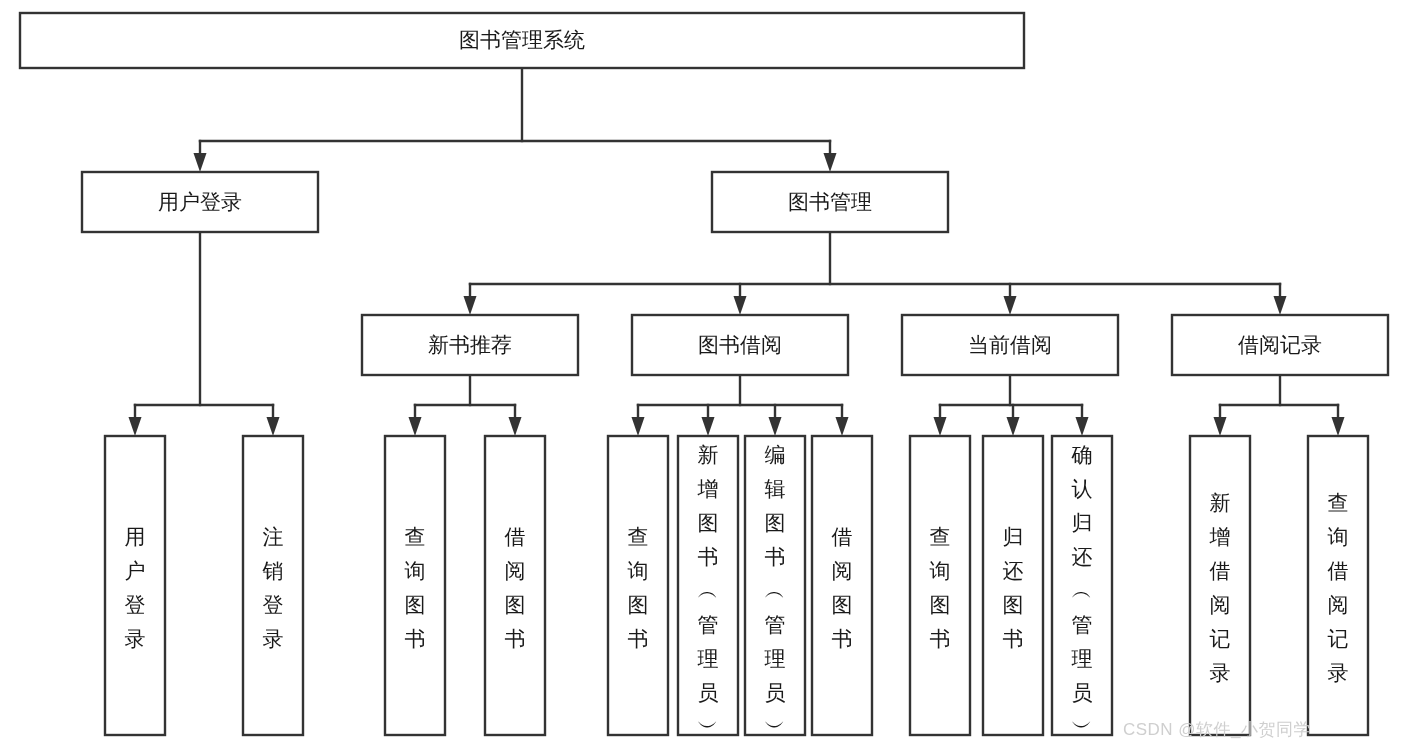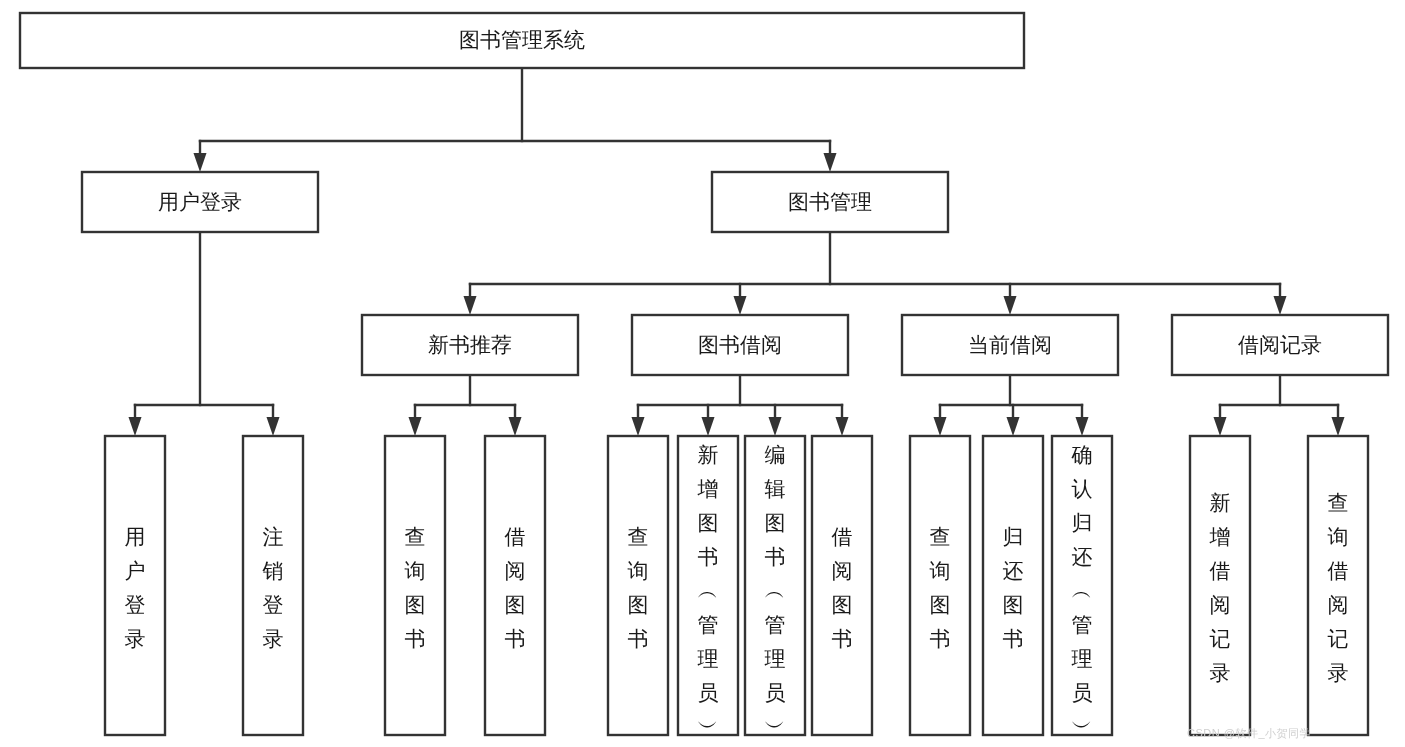--- a/index.html
+++ b/index.html
@@ -49,21 +49,21 @@
     fill: #1a1a1a;
     font-family: "Liberation Sans", "DejaVu Sans", sans-serif;
     font-size: 21px;
     text-anchor: middle;
   }
   .watermark {
     position: absolute;
     right: 8px;
     bottom: 6px;
     font-family: "Liberation Sans", "DejaVu Sans", sans-serif;
-    font-size: 11px;
+    font-size: 17px;
     color: #cfcfcf;
     white-space: nowrap;
     letter-spacing: 0.5px;
     user-select: none;
   }
 </style>
 </head>
 <body>
 
 <div id="diagram-root">

